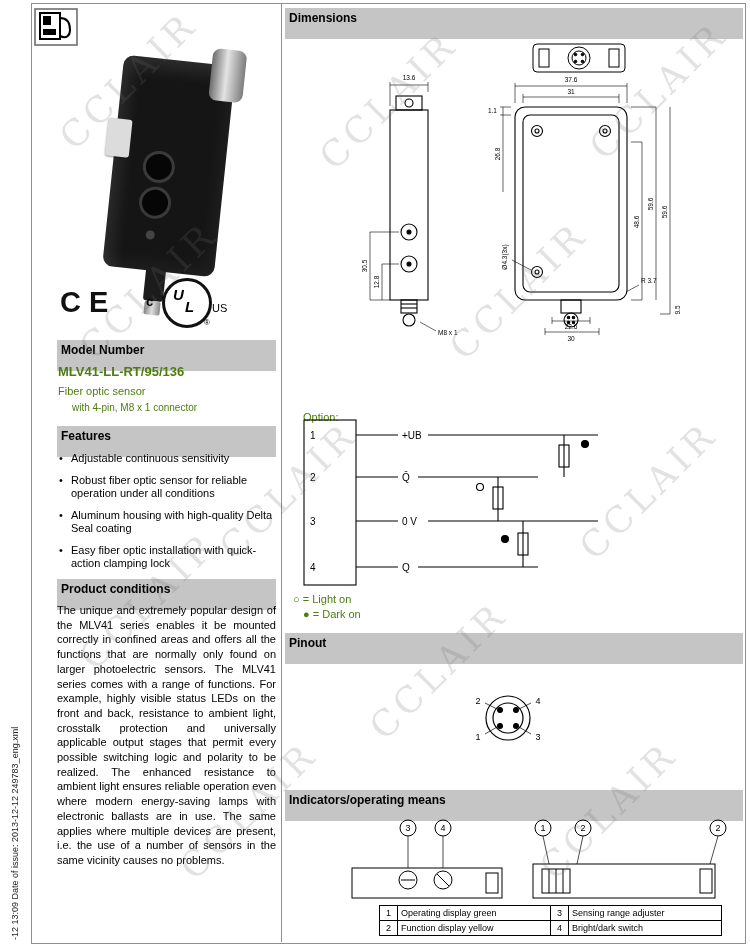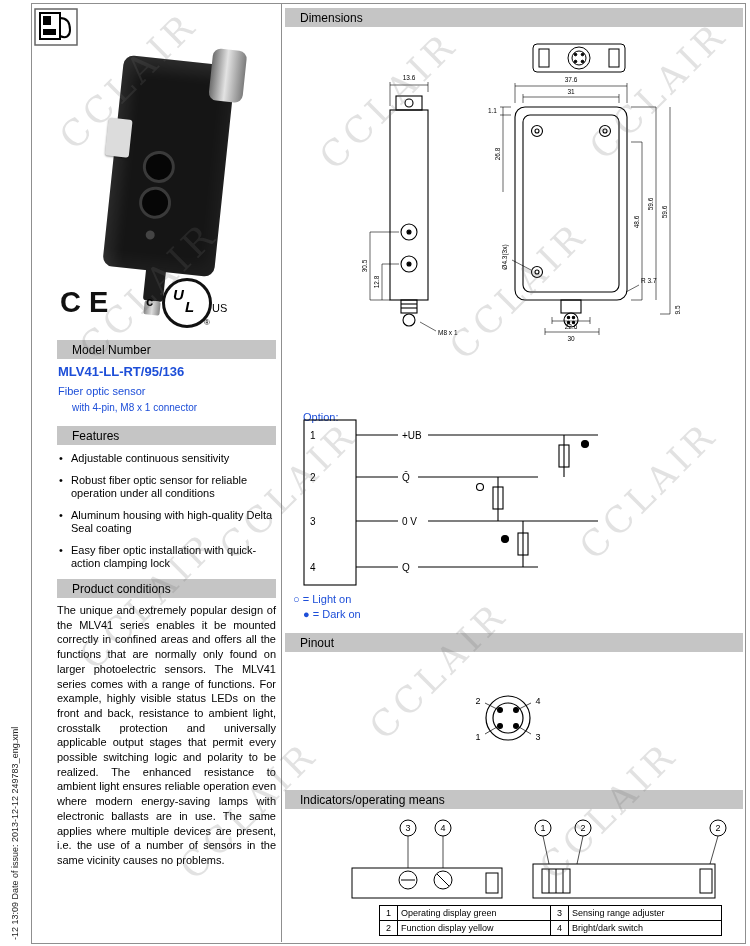--- a/index.html
+++ b/index.html
@@ -1,22 +1,22 @@
 <!DOCTYPE html>
 <html><head>
 <meta charset="utf-8">
 <style>
   html,body{margin:0;padding:0}
   body{font-family:"Liberation Sans",sans-serif;background:#e9e9e9}
   .page{position:relative;width:750px;height:946px;background:#fff;overflow:hidden}
   .frame{position:absolute;left:31px;top:3px;width:713px;height:939px;border:1px solid #8f8f8f;pointer-events:none}
   .divider{position:absolute;left:281px;top:3px;width:1px;height:939px;background:#8f8f8f}
-  .bar{position:absolute;background:#c5c5c5;color:#000;font-size:12px;font-weight:normal;height:19px;line-height:14px;padding:3px 15px;box-sizing:border-box}
+  .bar{position:absolute;background:#c5c5c5;color:#000;font-size:12px;font-weight:bold;height:31px;line-height:14px;padding:3px 4px;box-sizing:border-box}
   .wm{position:absolute;font-family:"DejaVu Serif",serif;font-size:36px;letter-spacing:5px;color:rgba(110,110,110,.20);transform:rotate(-45deg);white-space:nowrap;pointer-events:none;z-index:5}
-  .txt{position:absolute;color:#1d4ed8}
+  .txt{position:absolute;color:#4d7c0f}
   .bullets{position:absolute;left:57px;top:452px;width:220px;font-size:11px;line-height:13.5px}
   .bullets .bi{position:relative;padding-left:14px;margin-bottom:8px}
   .bullets .bi:before{content:"•";position:absolute;left:2px;top:0}
   .para{position:absolute;left:57px;top:603px;width:219px;font-size:11px;line-height:14.7px;text-align:justify}
   .sidetext{position:absolute;left:10px;top:940px;transform:rotate(-90deg);transform-origin:0 0;font-size:9px;color:#222;white-space:nowrap}
   table.ind{position:absolute;left:379px;top:905px;border-collapse:collapse;font-size:9px}
   table.ind td{border:1px solid #000;padding:1px 3px;height:12px;vertical-align:middle}
   td.num{width:11px;text-align:center}
   td.lbl{width:146px}
   

